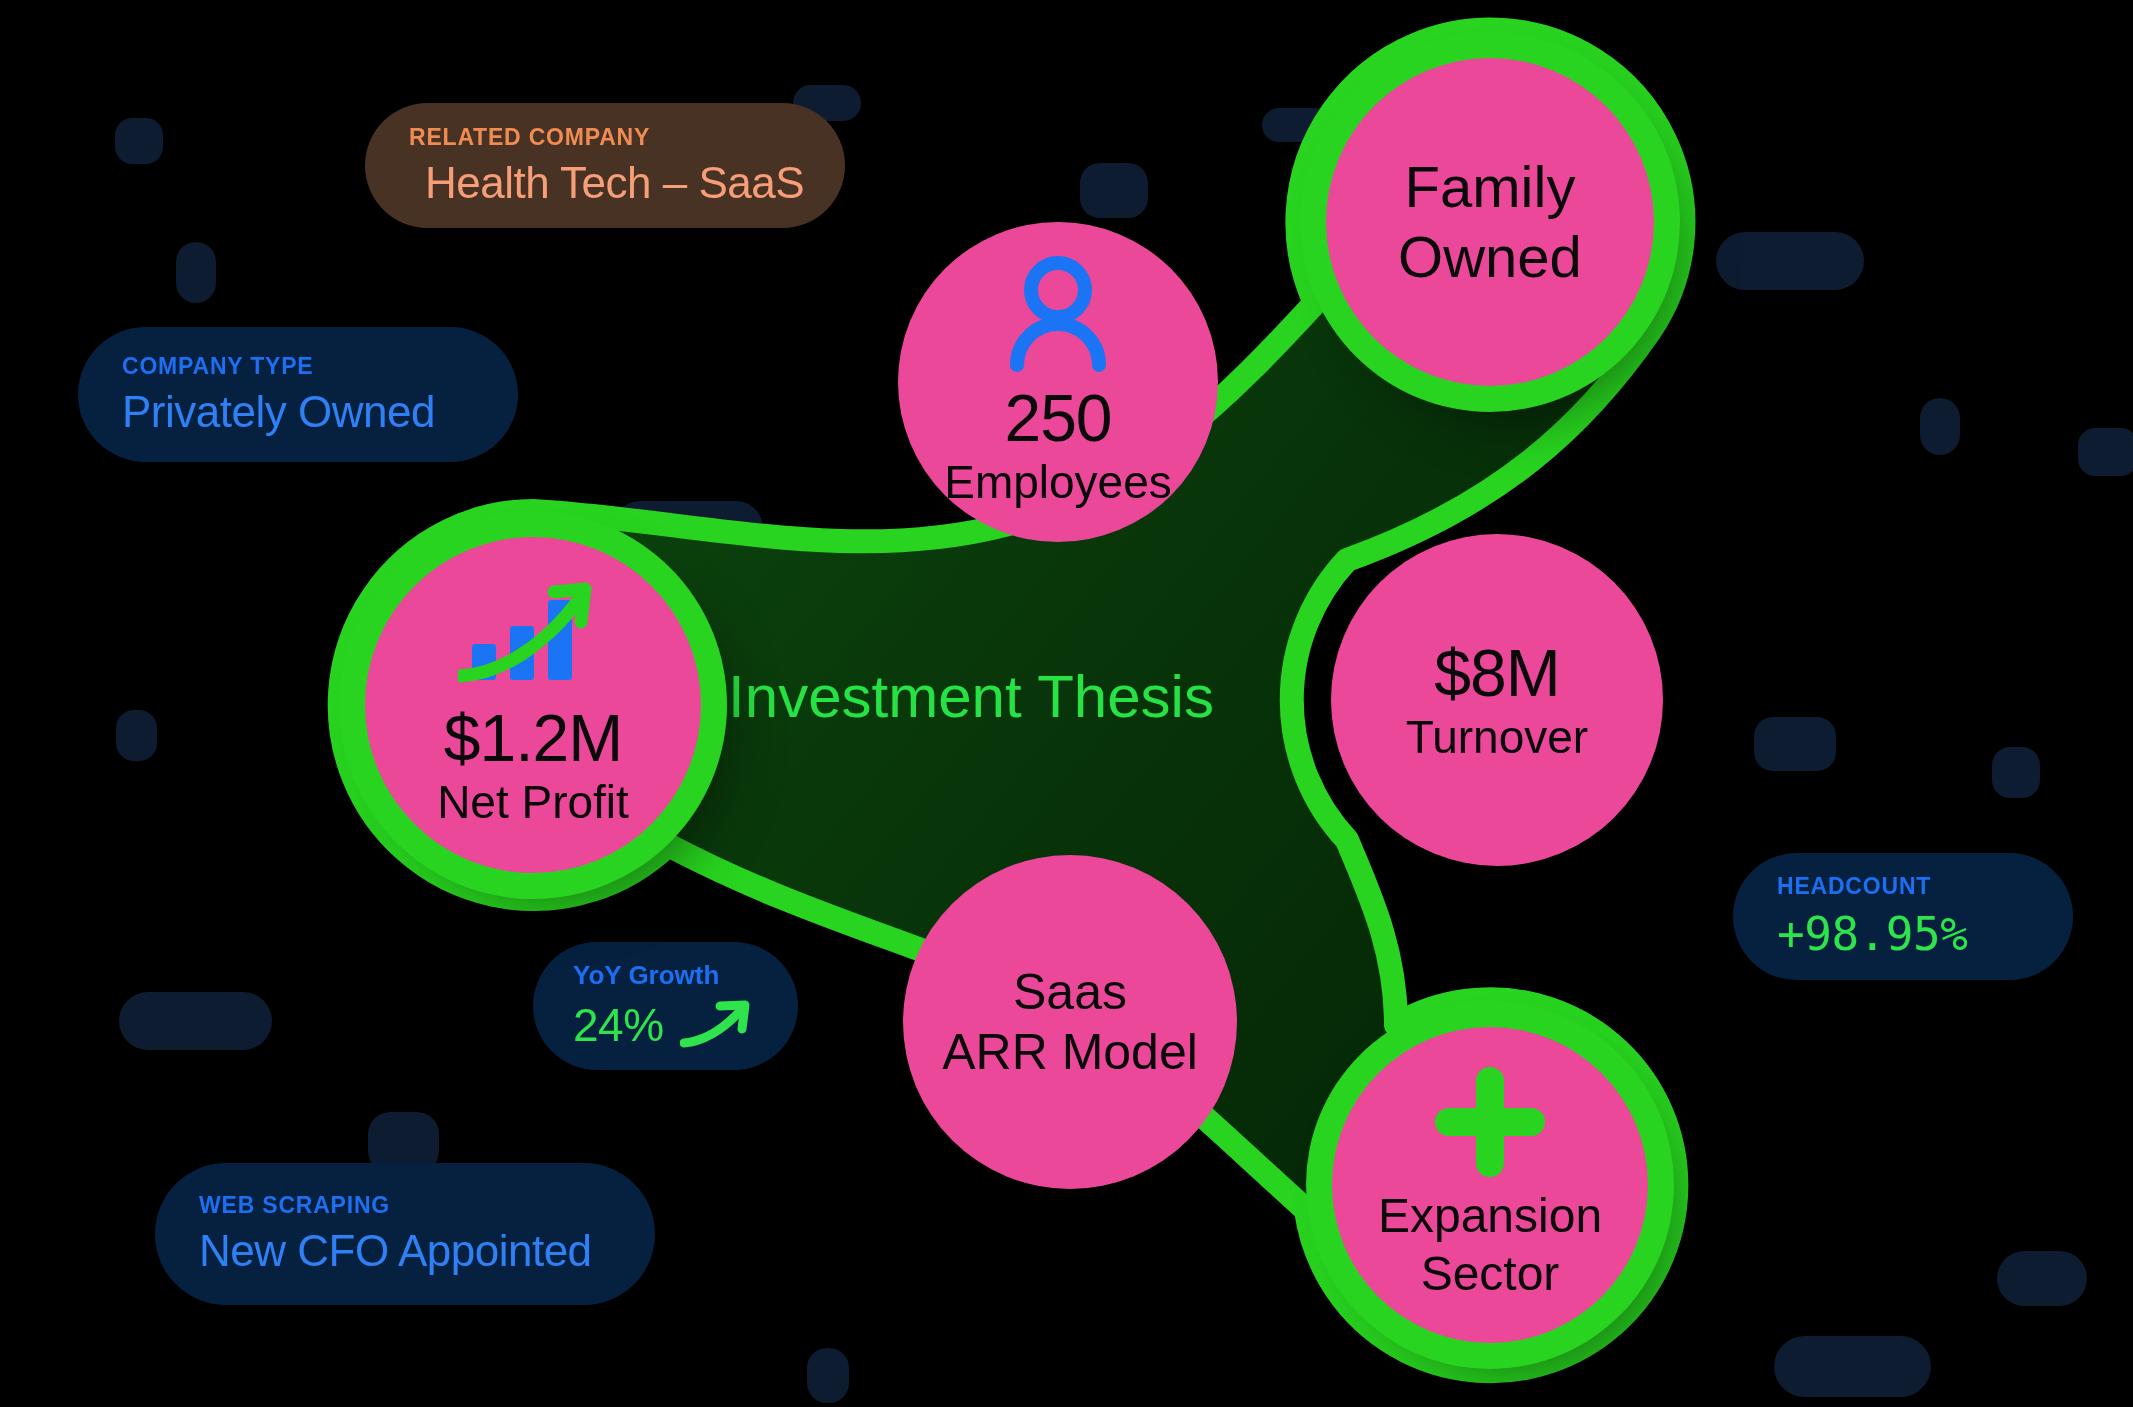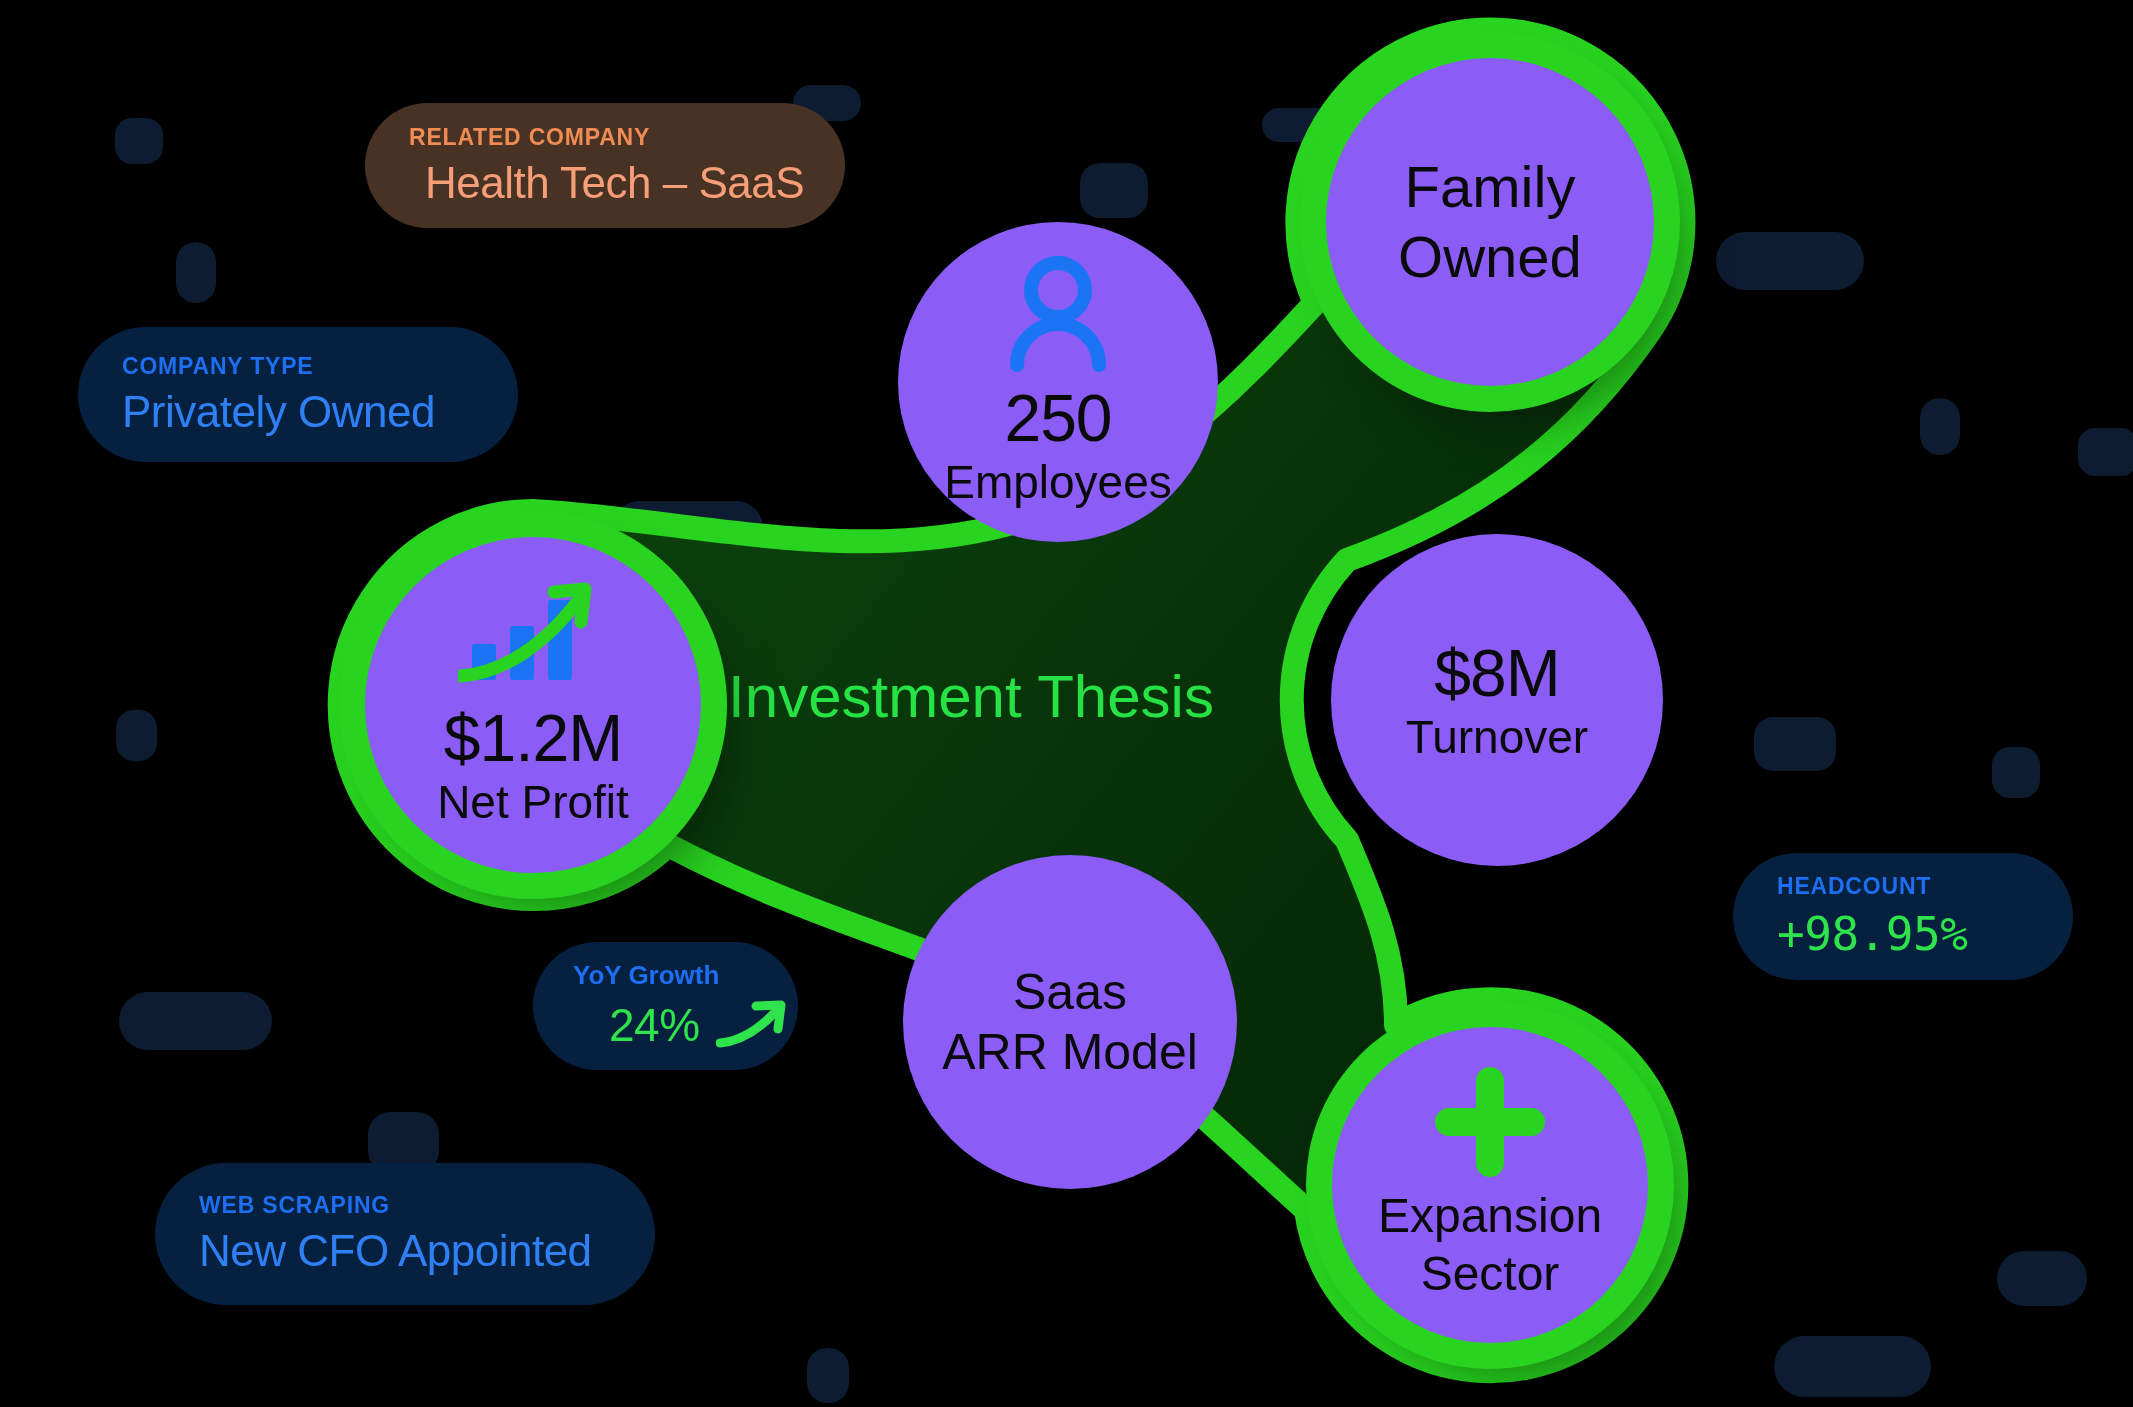--- a/index.html
+++ b/index.html
@@ -18,21 +18,21 @@
   html,body{background:#000;}
   body{font-family:"Liberation Sans", sans-serif;}
   #stage{position:relative;width:2133px;height:1407px;background:#000;overflow:hidden;}
 
   .decor{position:absolute;background:var(--decor);}
 
   #blob-svg{position:absolute;left:0;top:0;z-index:1;}
 
   
   .node{
-    position:absolute;z-index:3;background:#8b5cf6;border-radius:50%;
+    position:absolute;z-index:3;background:#ec4899;border-radius:50%;
     display:flex;flex-direction:column;align-items:center;justify-content:center;
     text-align:center;color:#0a0a0a;
   }
   .node.ringed{box-shadow:0 0 0 26px var(--green), 24px 30px 60px rgba(0,0,0,.45);}
   .node .big{font-size:66px;line-height:1.12;font-weight:400;letter-spacing:-1px;}
   .node .small{font-size:46px;line-height:1.15;font-weight:400;}
   .node .mid{font-size:50px;line-height:1.2;font-weight:400;}
 
   #node-employees{left:898px;top:222px;width:320px;height:320px;}
   #node-family{left:1326px;top:58px;width:328px;height:328px;}
@@ -69,21 +69,21 @@
   .mono{font-family:"DejaVu Sans Mono", monospace;letter-spacing:-1px;}
 
   #tag-related{left:365px;top:103px;width:480px;height:125px;border-radius:63px;}
   #tag-company-type{left:78px;top:327px;width:440px;height:135px;border-radius:68px;}
   #tag-news{left:1642px;top:395px;width:453px;height:125px;border-radius:63px;}
   #tag-news .tag-value{font-size:43px;}
   #tag-headcount{left:1733px;top:853px;width:340px;height:127px;border-radius:64px;}
   #tag-headcount .tag-value{font-size:46px;}
   #tag-yoy{left:533px;top:942px;width:265px;height:128px;border-radius:64px;padding-left:40px;}
   #tag-yoy .tag-label{font-size:26px;font-weight:600;letter-spacing:0;}
-  #tag-yoy .tag-value{font-size:46px;margin-left:36px;}
+  #tag-yoy .tag-value{font-size:46px;}
   #tag-web{left:155px;top:1163px;width:500px;height:142px;border-radius:71px;}
   .value-row{display:flex;align-items:center;gap:16px;}
 </style>
 </head>
 <body>
 
 <div id="stage">
 
   <div id="decor-layer">
       <div class="decor" style="left: 115px; top: 118px; width: 48px; height: 46px; border-radius: 17px;"></div>

